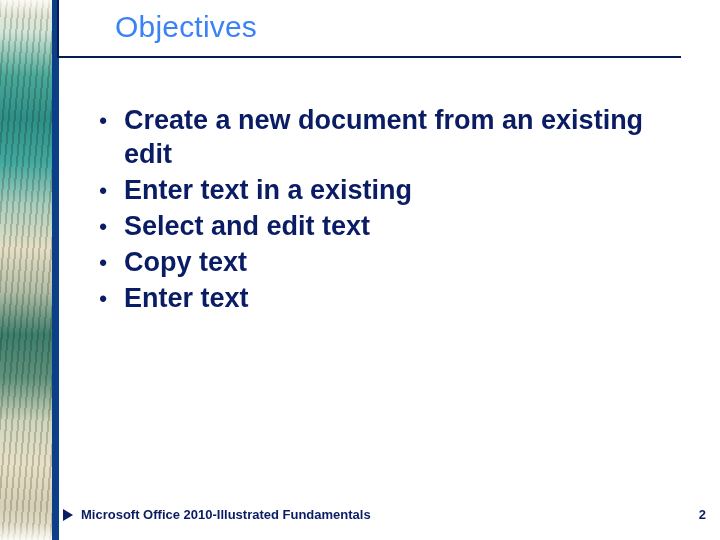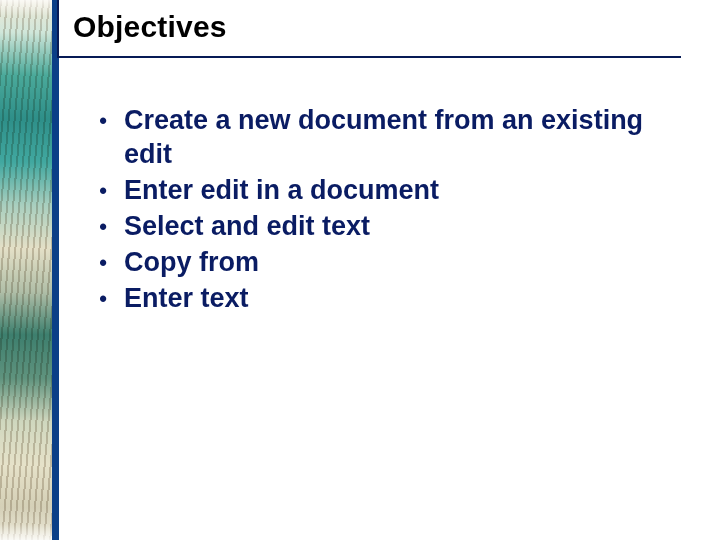--- a/index.html
+++ b/index.html
@@ -35,24 +35,25 @@
   }
   .title-card {
     position: absolute;
     left: 57px; top: 0;
     width: 624px; height: 58px;
     border-left: 2px solid #061a55;
     border-bottom: 2px solid #061a55;
     padding: 10px 14px 0 14px;
   }
   .title-text {
-    color: #000000;
+    color: #3b82f6;
     font-size: 30px;
-    font-weight: bold;
+    font-weight: normal;
     letter-spacing: 0.2px;
+    margin-left: 42px;
   }
   .content {
     position: absolute;
     left: 82px; top: 104px;
     width: 600px;
     color: #0a1c63;
   }
   .content ul {
     list-style: none;
   }
@@ -104,30 +105,37 @@
   </div>
 
   <div class="content">
     <ul>
       <li>
         <span class="bullet">•</span>
         <span class="txt">Create a new document from an existing edit</span>
       </li>
       <li>
         <span class="bullet">•</span>
-        <span class="txt">Enter edit in a document</span>
+        <span class="txt">Enter text in a existing</span>
       </li>
       <li>
         <span class="bullet">•</span>
         <span class="txt">Select and edit text</span>
       </li>
       <li>
         <span class="bullet">•</span>
-        <span class="txt">Copy from</span>
+        <span class="txt">Copy text</span>
       </li>
       <li>
         <span class="bullet">•</span>
         <span class="txt">Enter text</span>
       </li>
     </ul>
   </div>
 
+  <div class="footer">
+    <div class="left">
+      <div class="tri"></div>
+      <span>Microsoft Office 2010-Illustrated Fundamentals</span>
+    </div>
+    <span>2</span>
+  </div>
 </div>
 
 </body></html>

